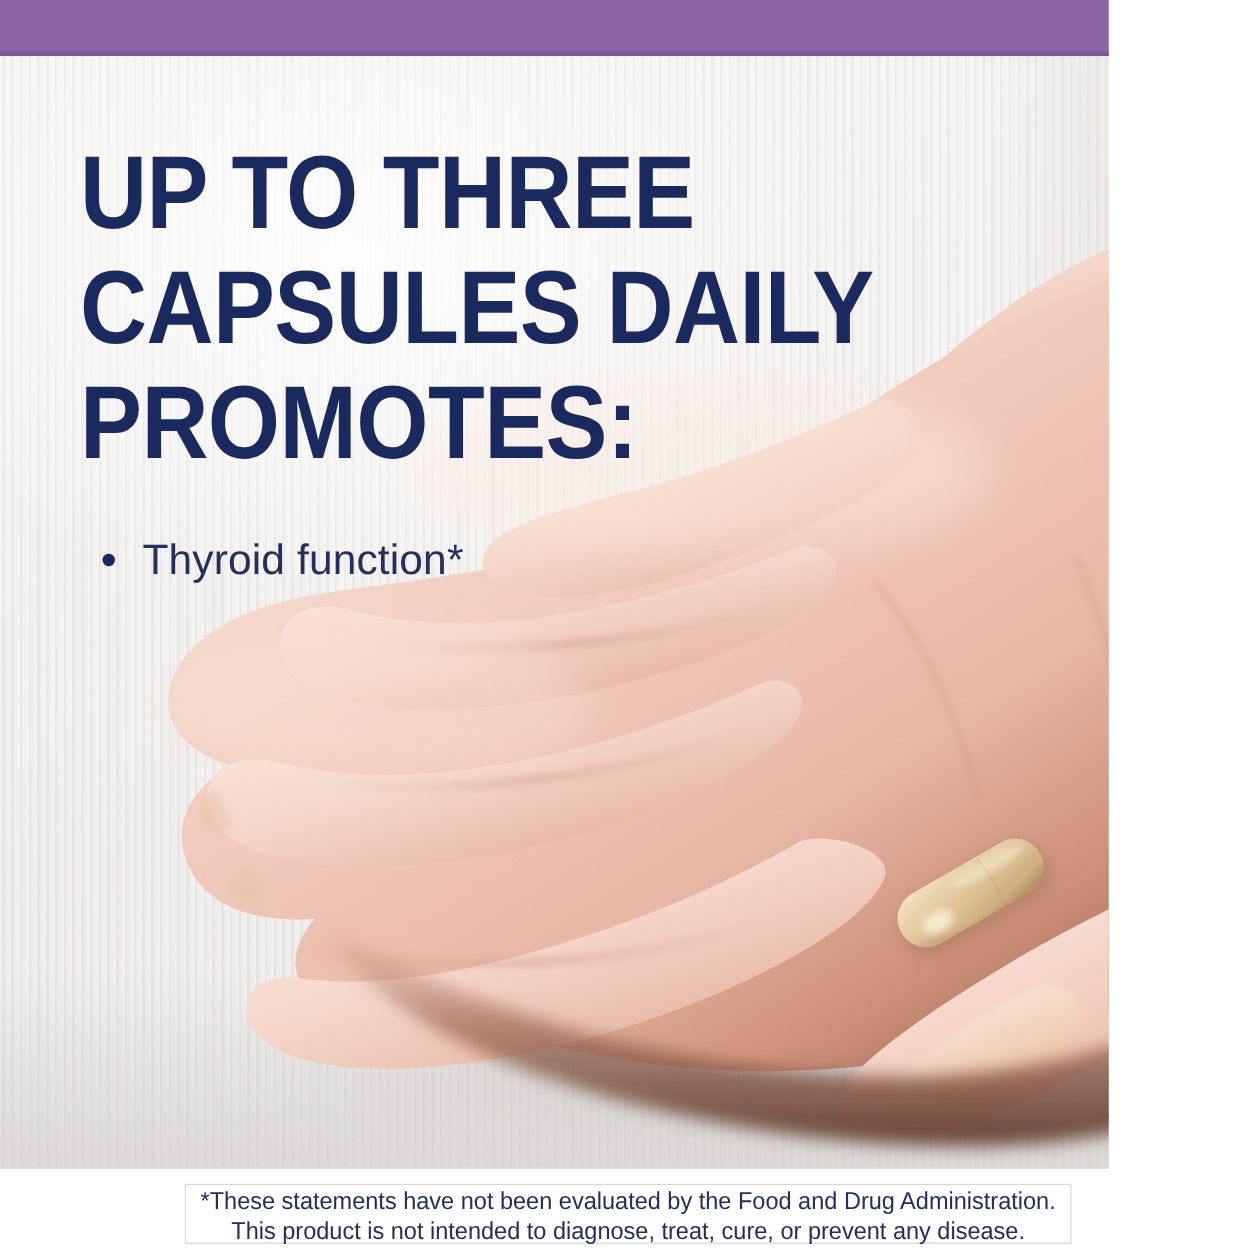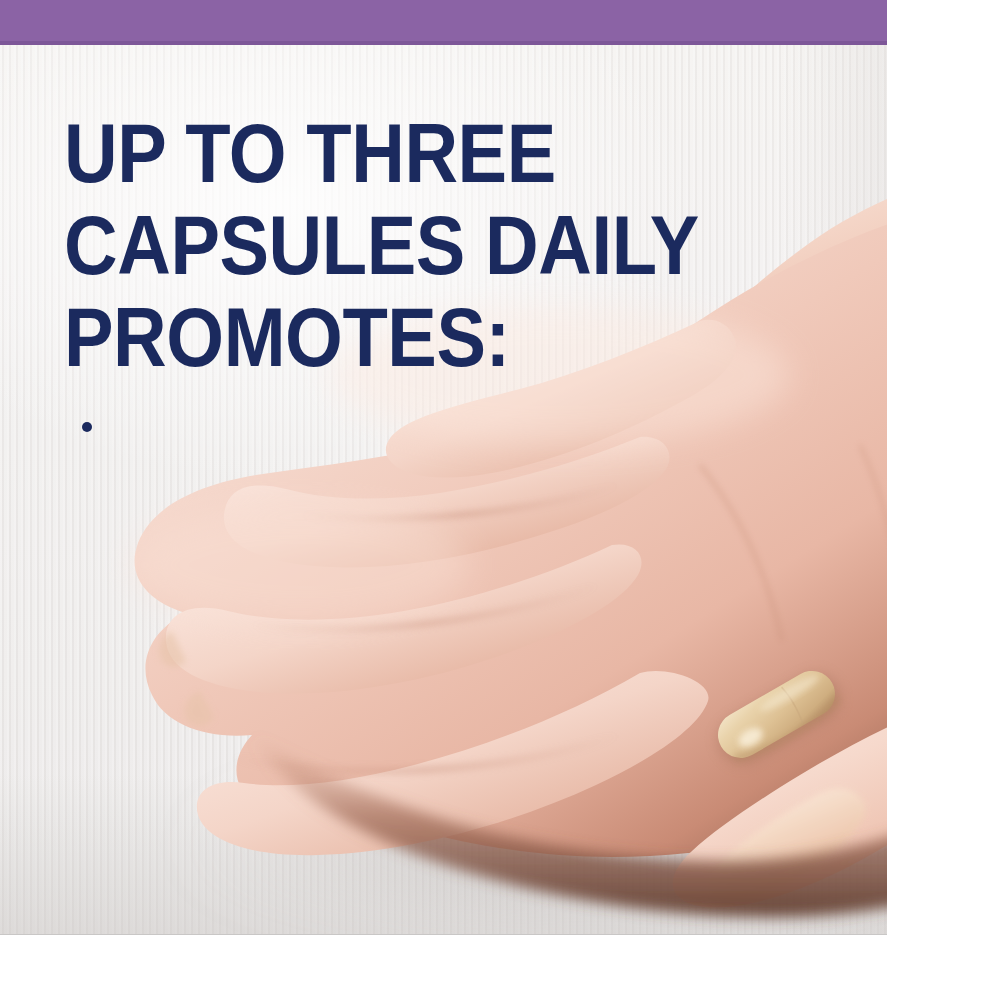--- a/index.html
+++ b/index.html
@@ -378,18 +378,25 @@
     </div>
   </div>
 
   <div class="headline">UP TO THREE
 CAPSULES DAILY
 PROMOTES:</div>
 
   <div class="bullets">
     <div class="bullet-row">
       <span class="bullet-dot"></span>
+      <span class="bullet-text">Thyroid function*</span>
     </div>
   </div>
 
   <div class="footer-rule"></div>
+  <div class="footer">
+    <div class="footer-box">
+      <span class="footer-line">*These statements have not been evaluated by the Food and Drug Administration.</span>
+      <span class="footer-line">This product is not intended to diagnose, treat, cure, or prevent any disease.</span>
+    </div>
+  </div>
 
 </div>
 
 </body></html>

